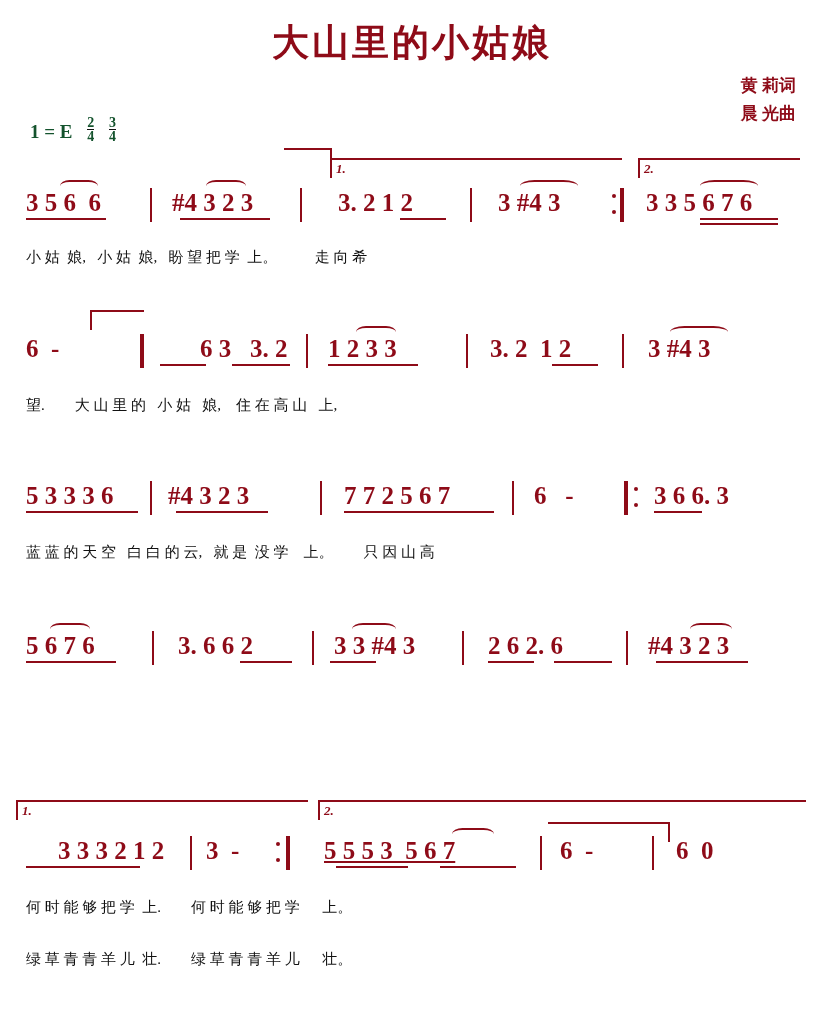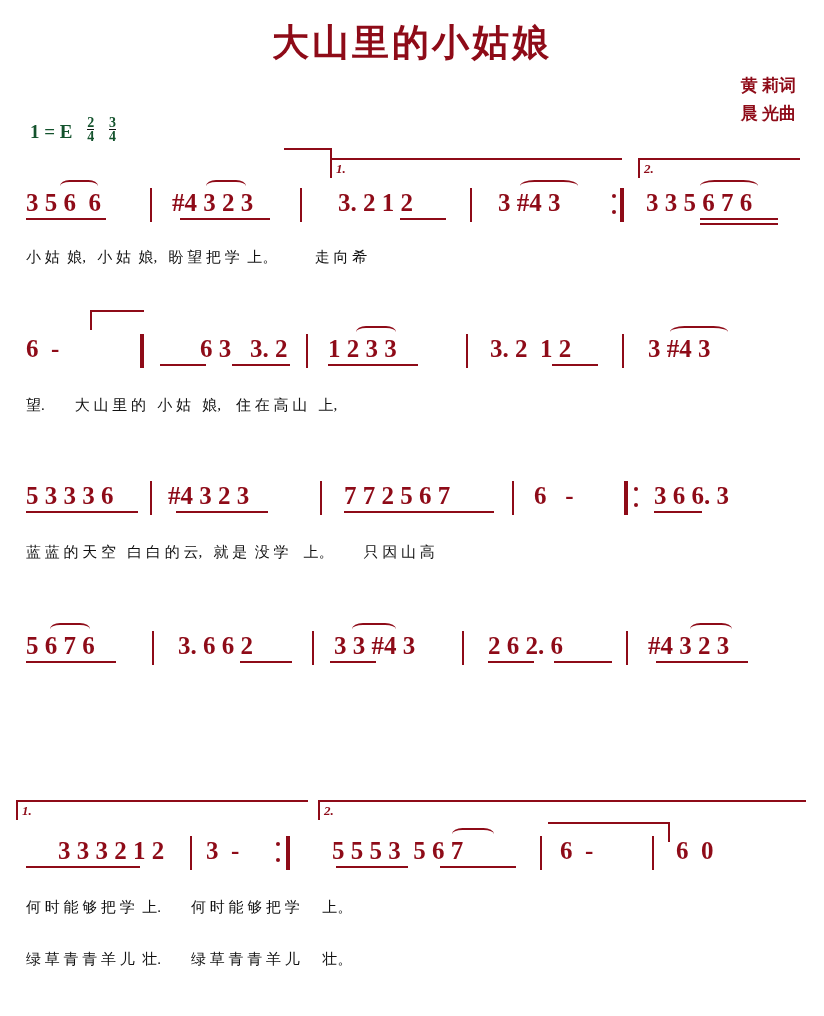--- a/index.html
+++ b/index.html
@@ -309,21 +309,21 @@
     <div class="notes-row" style="top:48px;">
       <div class="n" style="left:26px; top:0;margin-left:32px;">3 3 3 2 1 2</div>
       <div class="beam" style="left:26px; top:28px; width:114px;"></div>
       <div class="bar" style="left:190px; top:-2px; height:34px;"></div>
 
       <div class="n" style="left:206px; top:0;">3  -</div>
       <div class="barthick" style="left:286px; top:-2px; height:34px;"></div>
       <div class="dot" style="left:276px; top:4px;"></div>
       <div class="dot" style="left:276px; top:20px;"></div>
 
-      <div class="n" style="left:332px; top:0;">5 5 5 3  5 6 7</div>
+      <div class="n" style="left:324px; top:0;text-decoration:underline;">5 5 5 3  5 6 7</div>
       <div class="slur" style="left:452px; top:-10px; width:42px;"></div>
       <div class="beam" style="left:336px; top:28px; width:72px;"></div>
       <div class="beam" style="left:440px; top:28px; width:76px;"></div>
       <div class="bar" style="left:540px; top:-2px; height:34px;"></div>
       <div class="volta" style="left:548px; top:-16px; width:120px; border-left:none; border-right:2px solid #8e0b18;"></div>
 
       <div class="n" style="left:560px; top:0;">6  -</div>
       <div class="bar" style="left:652px; top:-2px; height:34px;"></div>
 
       <div class="n" style="left:676px; top:0;">6  0</div>

